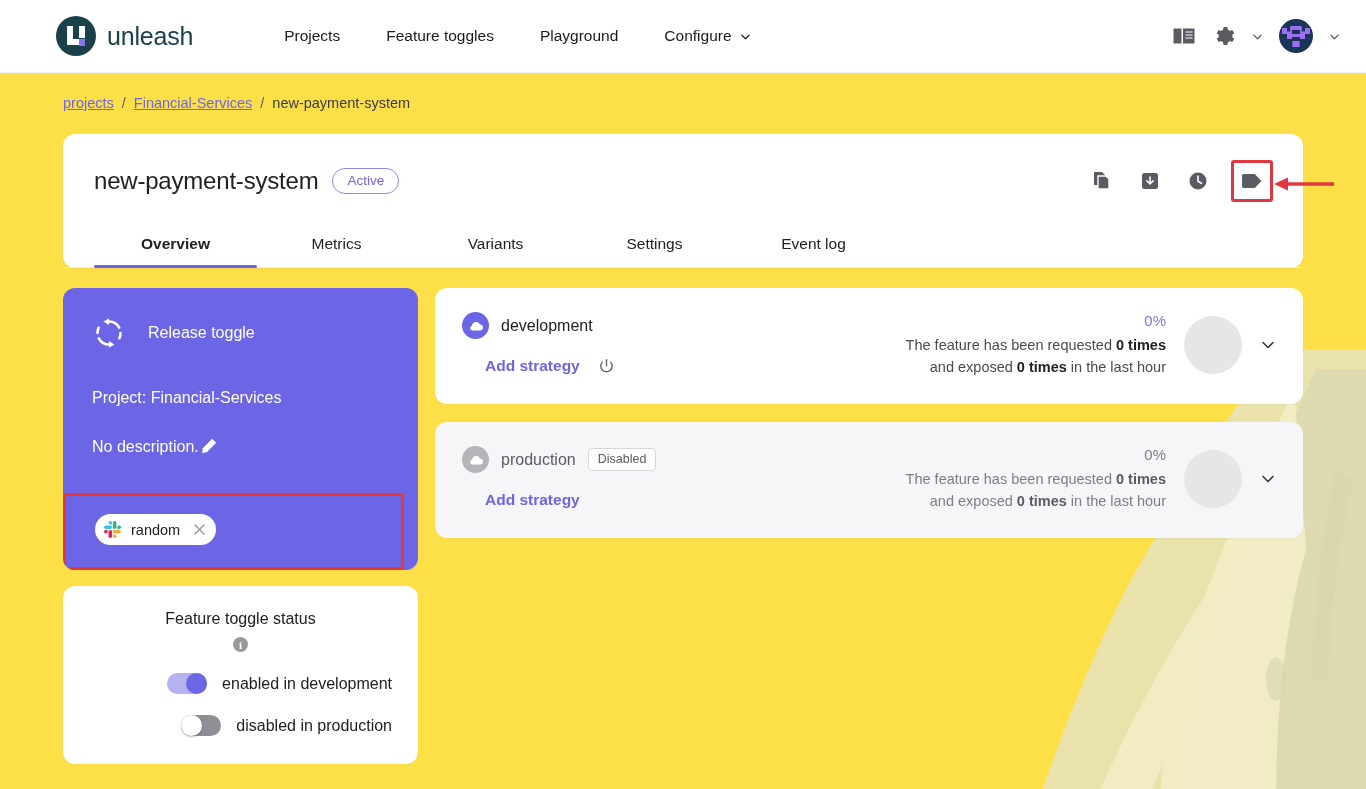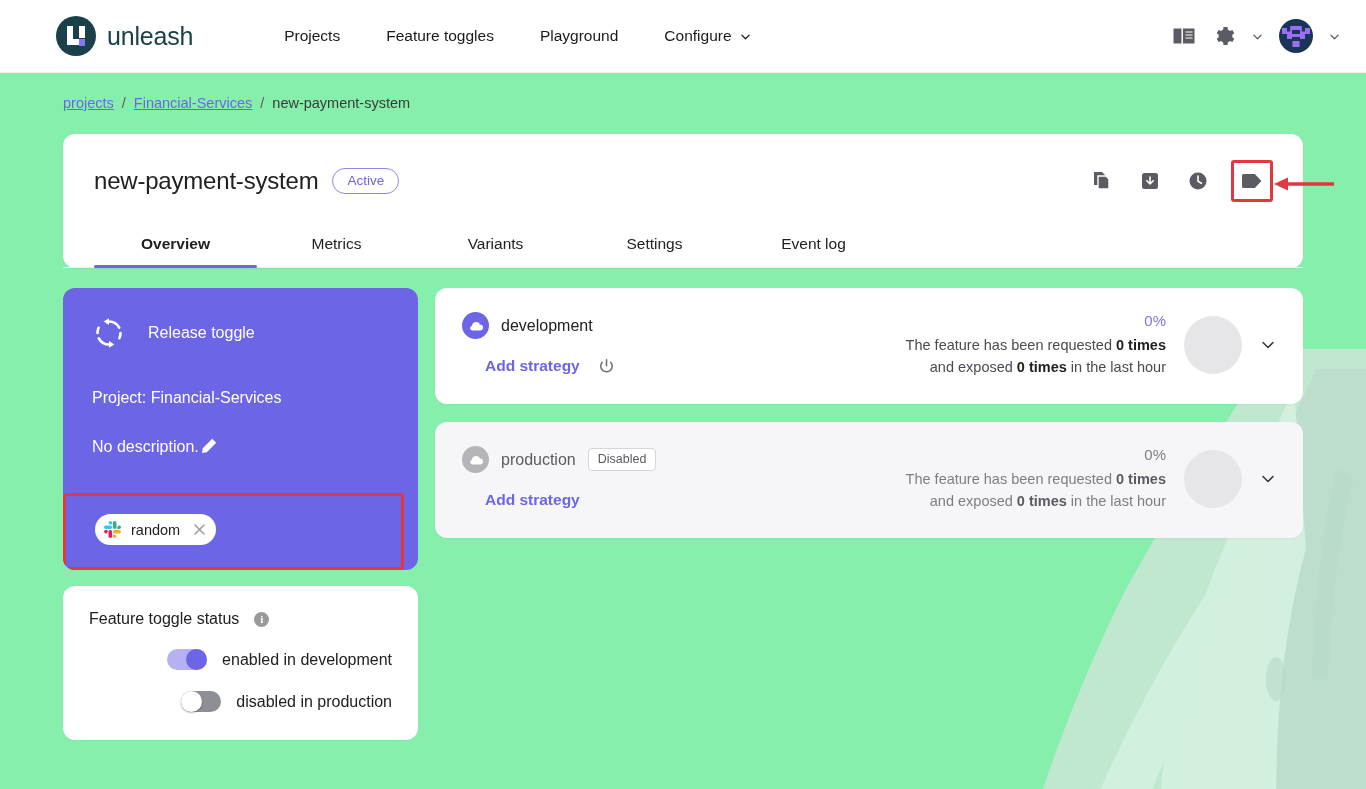--- a/index.html
+++ b/index.html
@@ -2,21 +2,21 @@
 <html><head>
 <meta charset="utf-8">
 <style>
   * { box-sizing: border-box; margin: 0; padding: 0; }
   html, body {
     width: 1366px; height: 789px;
     font-family: "Liberation Sans", sans-serif;
     background: #f1f1f4;
     overflow: hidden;
   }
-  .page { position: relative; width: 1366px; height: 789px; background: #86efac; }
+  .page { position: relative; width: 1366px; height: 789px; background: #fde047; }
 
   
   .watermark {
     position: absolute; right: -30px; bottom: -20px;
     width: 420px; height: 460px; pointer-events: none;
     opacity: .75;
   }
 
   
   .topnav {
@@ -140,21 +140,21 @@
     display: flex; align-items: center; gap: 10px;
     padding: 0 9px 0 9px; color: #23211f; font-size: 14.5px;
   }
   .tag-x { width: 15px; height: 15px; margin-left: 2px; cursor: pointer; }
 
   
   .status-card {
     background: #fff; border-radius: 12px; margin-top: 16px;
     padding: 24px 26px 28px 26px; box-shadow: 0 1px 2px rgba(0,0,0,.04);
   }
-  .sc-title { font-size: 16px; color: #23211f; display: flex; align-items: center; gap: 15px; }
+  .sc-title { font-size: 16px; color: #23211f; display: flex; align-items: center; gap: 9px; flex-direction: column; }
   .info-dot {
     width: 15px; height: 15px; border-radius: 50%; background: #9a9a9a; color: #fff;
     font-size: 11px; display: flex; align-items: center; justify-content: center;
     font-family: "Liberation Serif", serif; font-weight: bold;
   }
   .sc-row { display: flex; align-items: center; gap: 15px; margin-top: 21px; justify-content: flex-end; }
   .switch { width: 40px; height: 21px; border-radius: 100px; position: relative; flex: none; }
   .switch.on { background: #b6b2f2; }
   .switch.on .knob { position: absolute; right: 0; top: 0; width: 21px; height: 21px; border-radius: 50%; background: #6c65e5; }
   .switch.off { background: #8e8e96; }

